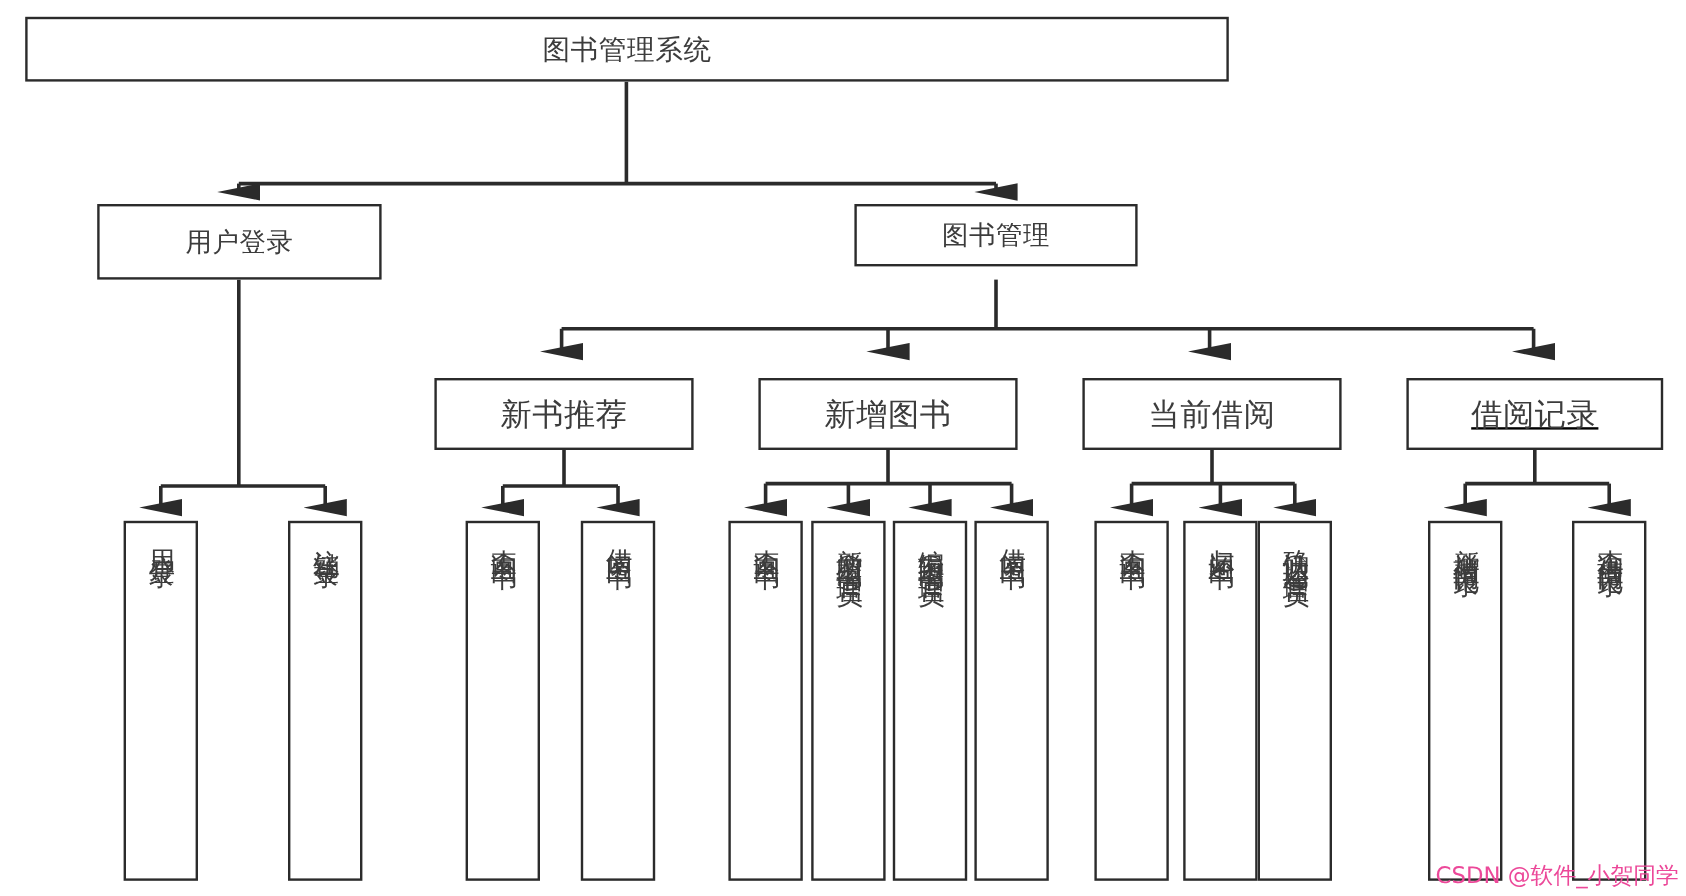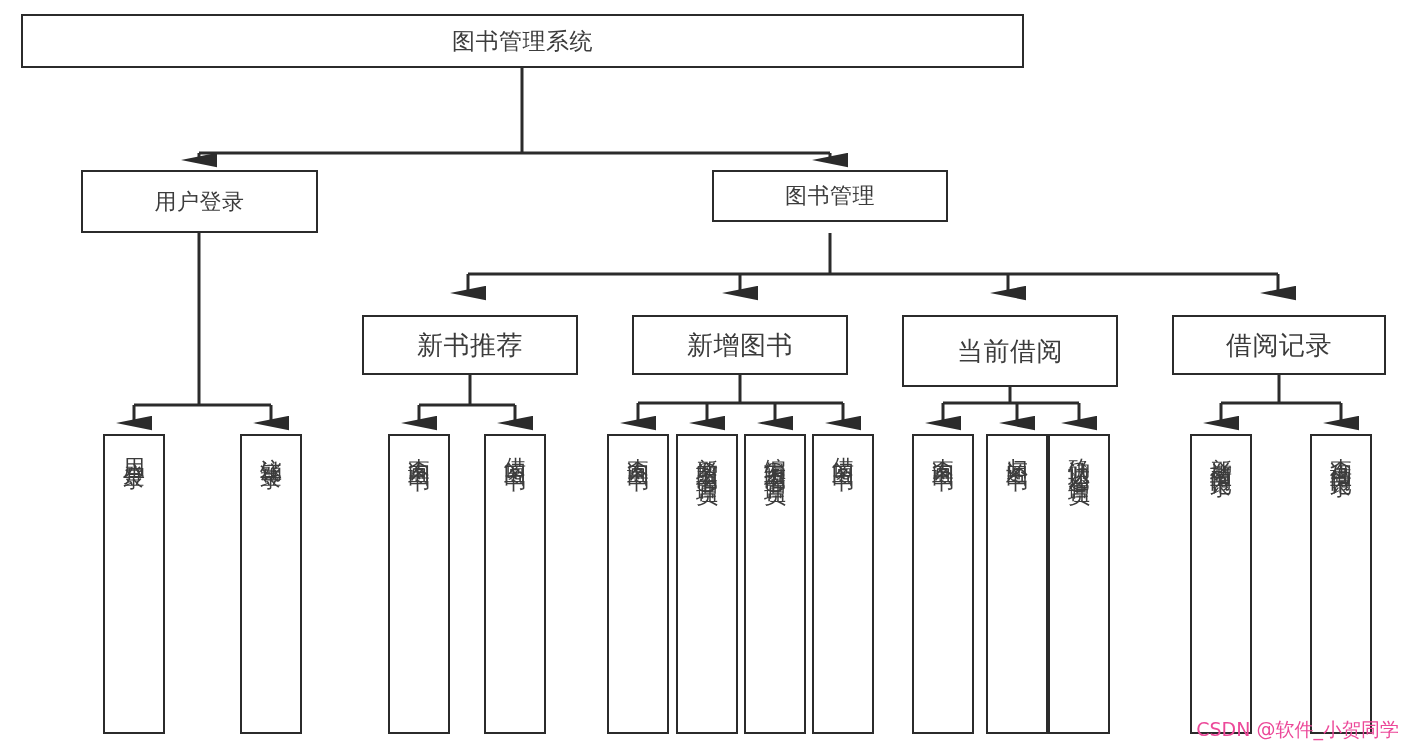--- a/index.html
+++ b/index.html
@@ -140,24 +140,24 @@
   <div class="node level-1" style="left:712px; top:170px; width:236px; height:52px;">
     <span class="node-label">图书管理</span>
   </div>
 
   <div class="node level-2" style="left:362px; top:315px; width:216px; height:60px;">
     <span class="node-label">新书推荐</span>
   </div>
   <div class="node level-2" style="left:632px; top:315px; width:216px; height:60px;">
     <span class="node-label">新增图书</span>
   </div>
-  <div class="node level-2" style="left:902px; top:315px; width:216px; height:72px;">
+  <div class="node level-2" style="left:902px; top:315px; width:216px; height:60px;">
     <span class="node-label">当前借阅</span>
   </div>
-  <div class="node level-2" style="left:1172px; top:315px; width:214px; height:60px;">
+  <div class="node level-2" style="left:1172px; top:315px; width:214px; height:60px;text-decoration:underline;">
     <span class="node-label">借阅记录</span>
   </div>
 
   <div class="node leaf" style="left:103px; top:434px; width:62px; height:300px;">
     <span class="node-label">用户登录</span>
   </div>
   <div class="node leaf" style="left:240px; top:434px; width:62px; height:300px;">
     <span class="node-label">注销登录</span>
   </div>
   <div class="node leaf" style="left:388px; top:434px; width:62px; height:300px;">

